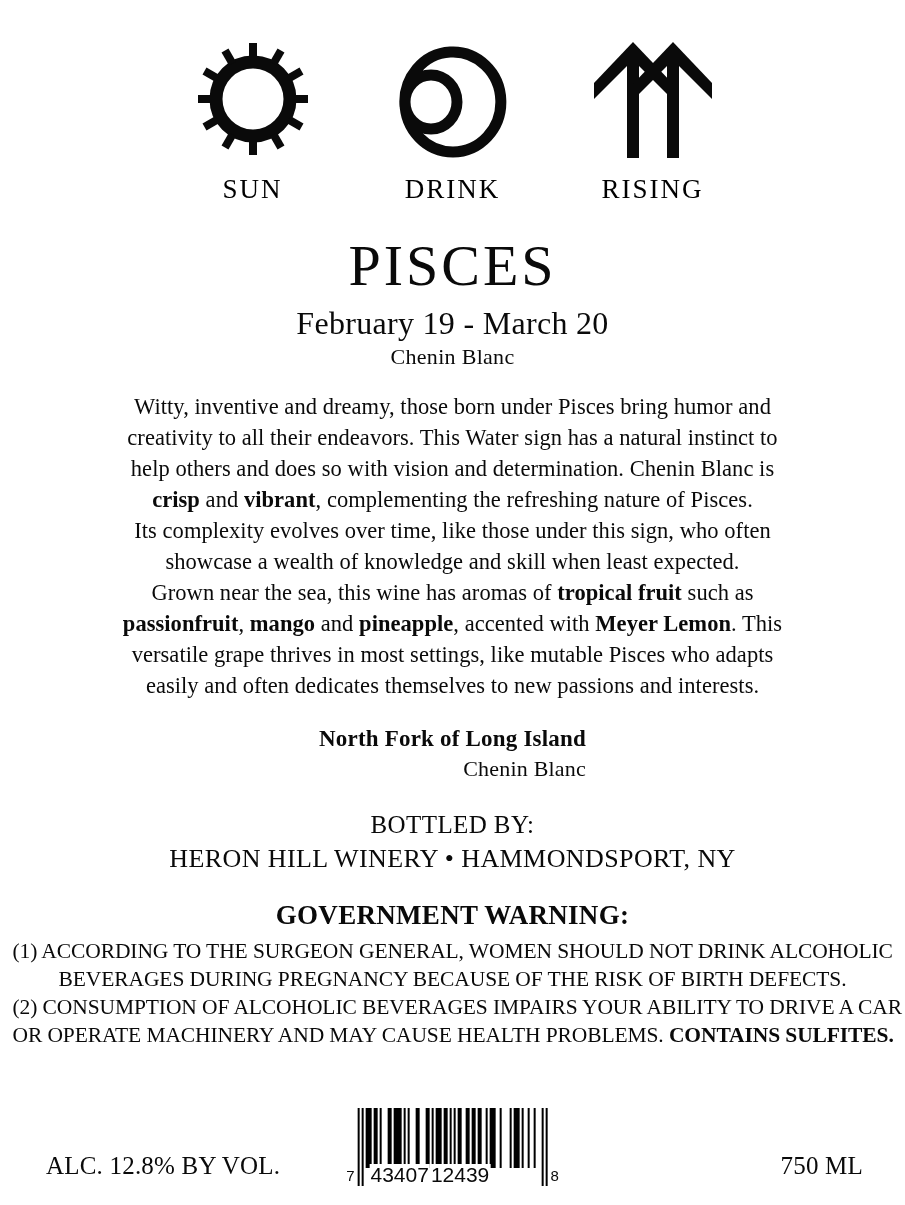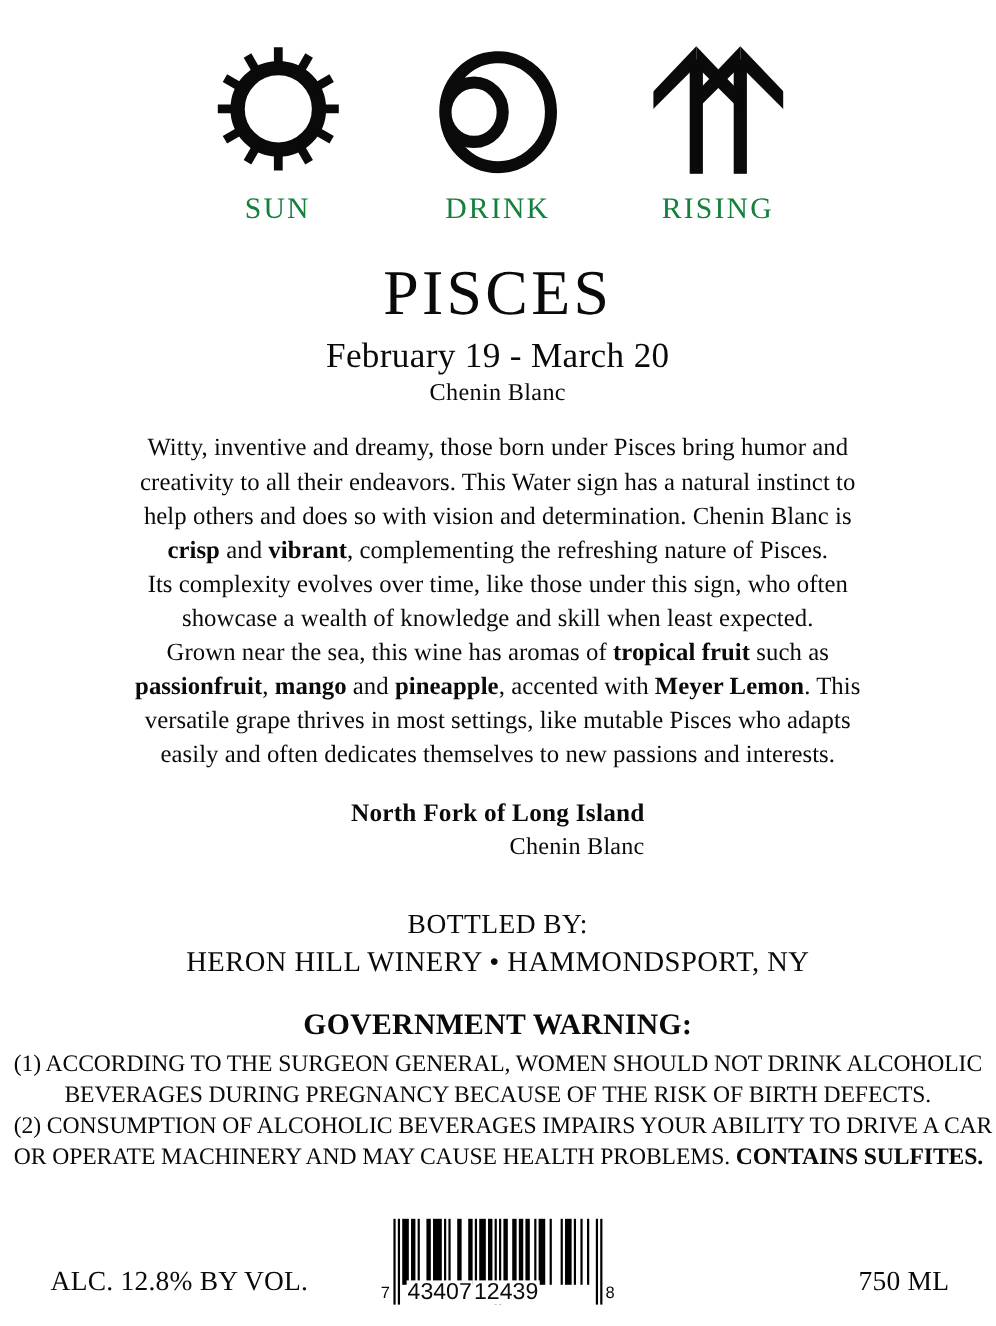--- a/index.html
+++ b/index.html
@@ -44,21 +44,21 @@
     display: flex;
     align-items: center;
     justify-content: center;
   }
   .astro-caption {
     margin-top: 12px;
     font-family: "Liberation Serif", "DejaVu Serif", serif;
     font-size: 27px;
     letter-spacing: 2.0px;
     line-height: 1;
-    color: #15803d;
+    color: #000000;
   }
 
   
   .sign-name {
     margin-top: 34px;
     font-family: "Liberation Serif", "DejaVu Serif", serif;
     font-size: 58px;
     letter-spacing: 3px;
     line-height: 1;
     color: #0a0a0a;
@@ -108,21 +108,20 @@
 
   
   .bottler {
     margin-top: 27px;
     text-align: center;
   }
   .bottler-label {
     font-size: 25px;
     line-height: 1.25;
     letter-spacing: 0.4px;
-    margin-top: 16px;
   }
   .bottler-name {
     margin-top: 2px;
     font-size: 26px;
     line-height: 1.25;
     letter-spacing: 0.4px;
   }
 
   
   .gov-warning {

